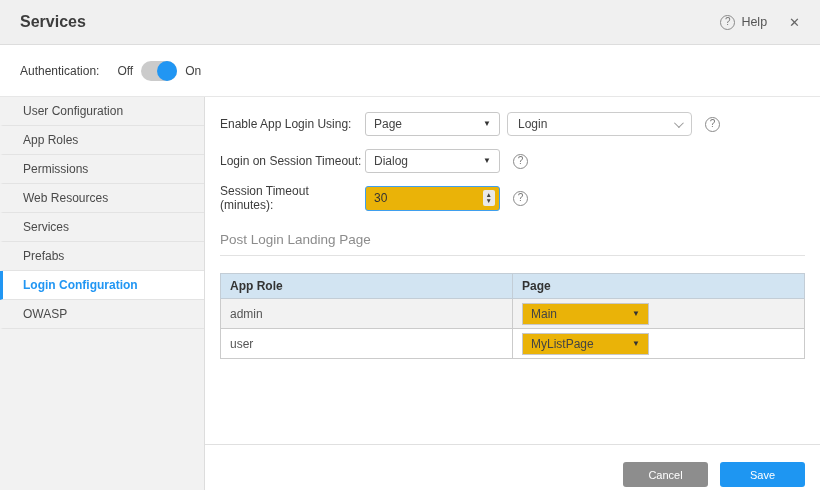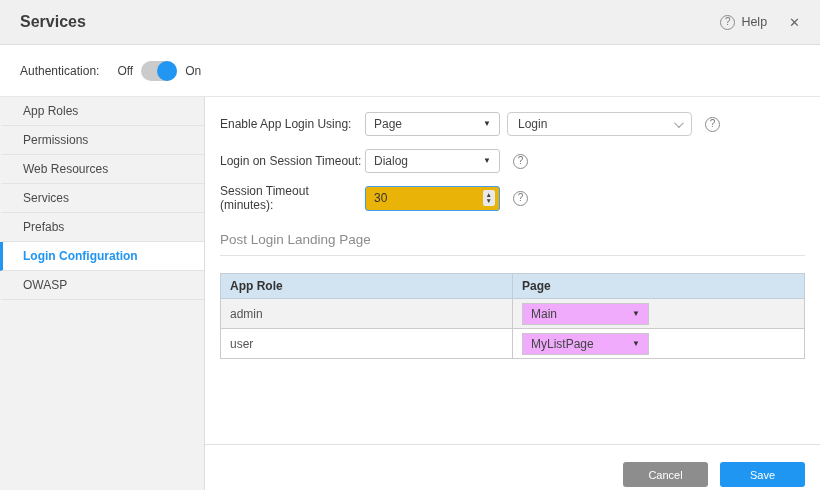--- a/index.html
+++ b/index.html
@@ -96,21 +96,21 @@
   
   .landing-table { width:100%; border-collapse:collapse; margin-top:17px; }
   .landing-table th {
     background:#d2e4f2; border:1px solid #c3cdd6; text-align:left;
     font-weight:bold; color:#333; padding:5px 9px; font-size:12px;
   }
   .landing-table td { border:1px solid #cbcbcb; padding:3px 9px; color:#555; height:30px; }
   .landing-table tr.alt td { background:#f2f2f2; }
   .landing-table th:first-child, .landing-table td:first-child { width:50%; }
   .cell-select {
-    width:127px; height:22px; border:1px solid #c8c8c8; background:#f0abfc;
+    width:127px; height:22px; border:1px solid #c8c8c8; background:#eab308;
     display:flex; align-items:center; justify-content:space-between;
     padding:0 8px; cursor:pointer; color:#444;
   }
   
   .spacer { flex:1; }
   .footer-divider { border-top:1px solid #e0e0e0; margin:0 -15px; }
   .footer { display:flex; justify-content:flex-end; align-items:center; gap:12px; padding:17px 0 15px; }
   .btn {
     min-width:85px; height:25px; border:none; border-radius:3px; color:#fff;
     font-family:"Liberation Sans", sans-serif; font-size:11px; cursor:pointer;
@@ -137,20 +137,21 @@
   <span class="tgl-off">Off</span>
   <span class="toggle">
     <span class="knob"></span>
   </span>
   <span class="tgl-on">On</span>
 </div>
 
 <div class="bodywrap">
 
   <div class="sidebar">
+    <div class="side-item">User Configuration</div>
     <div class="side-item">App Roles</div>
     <div class="side-item">Permissions</div>
     <div class="side-item">Web Resources</div>
     <div class="side-item">Services</div>
     <div class="side-item">Prefabs</div>
     <div class="side-item active">Login Configuration</div>
     <div class="side-item">OWASP</div>
   </div>
 
   <div class="content">

